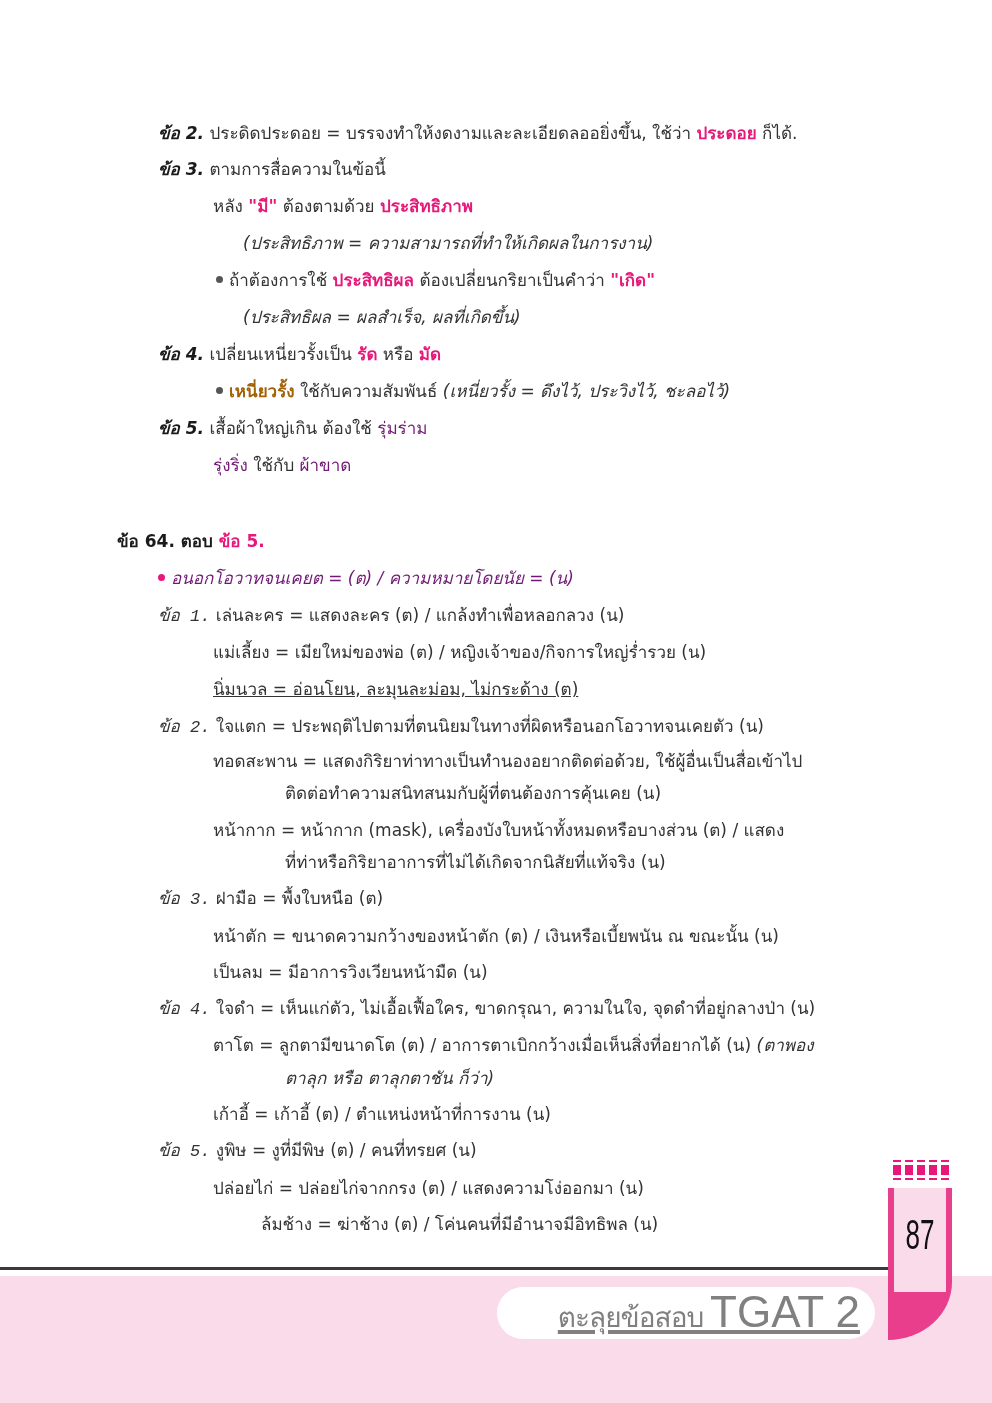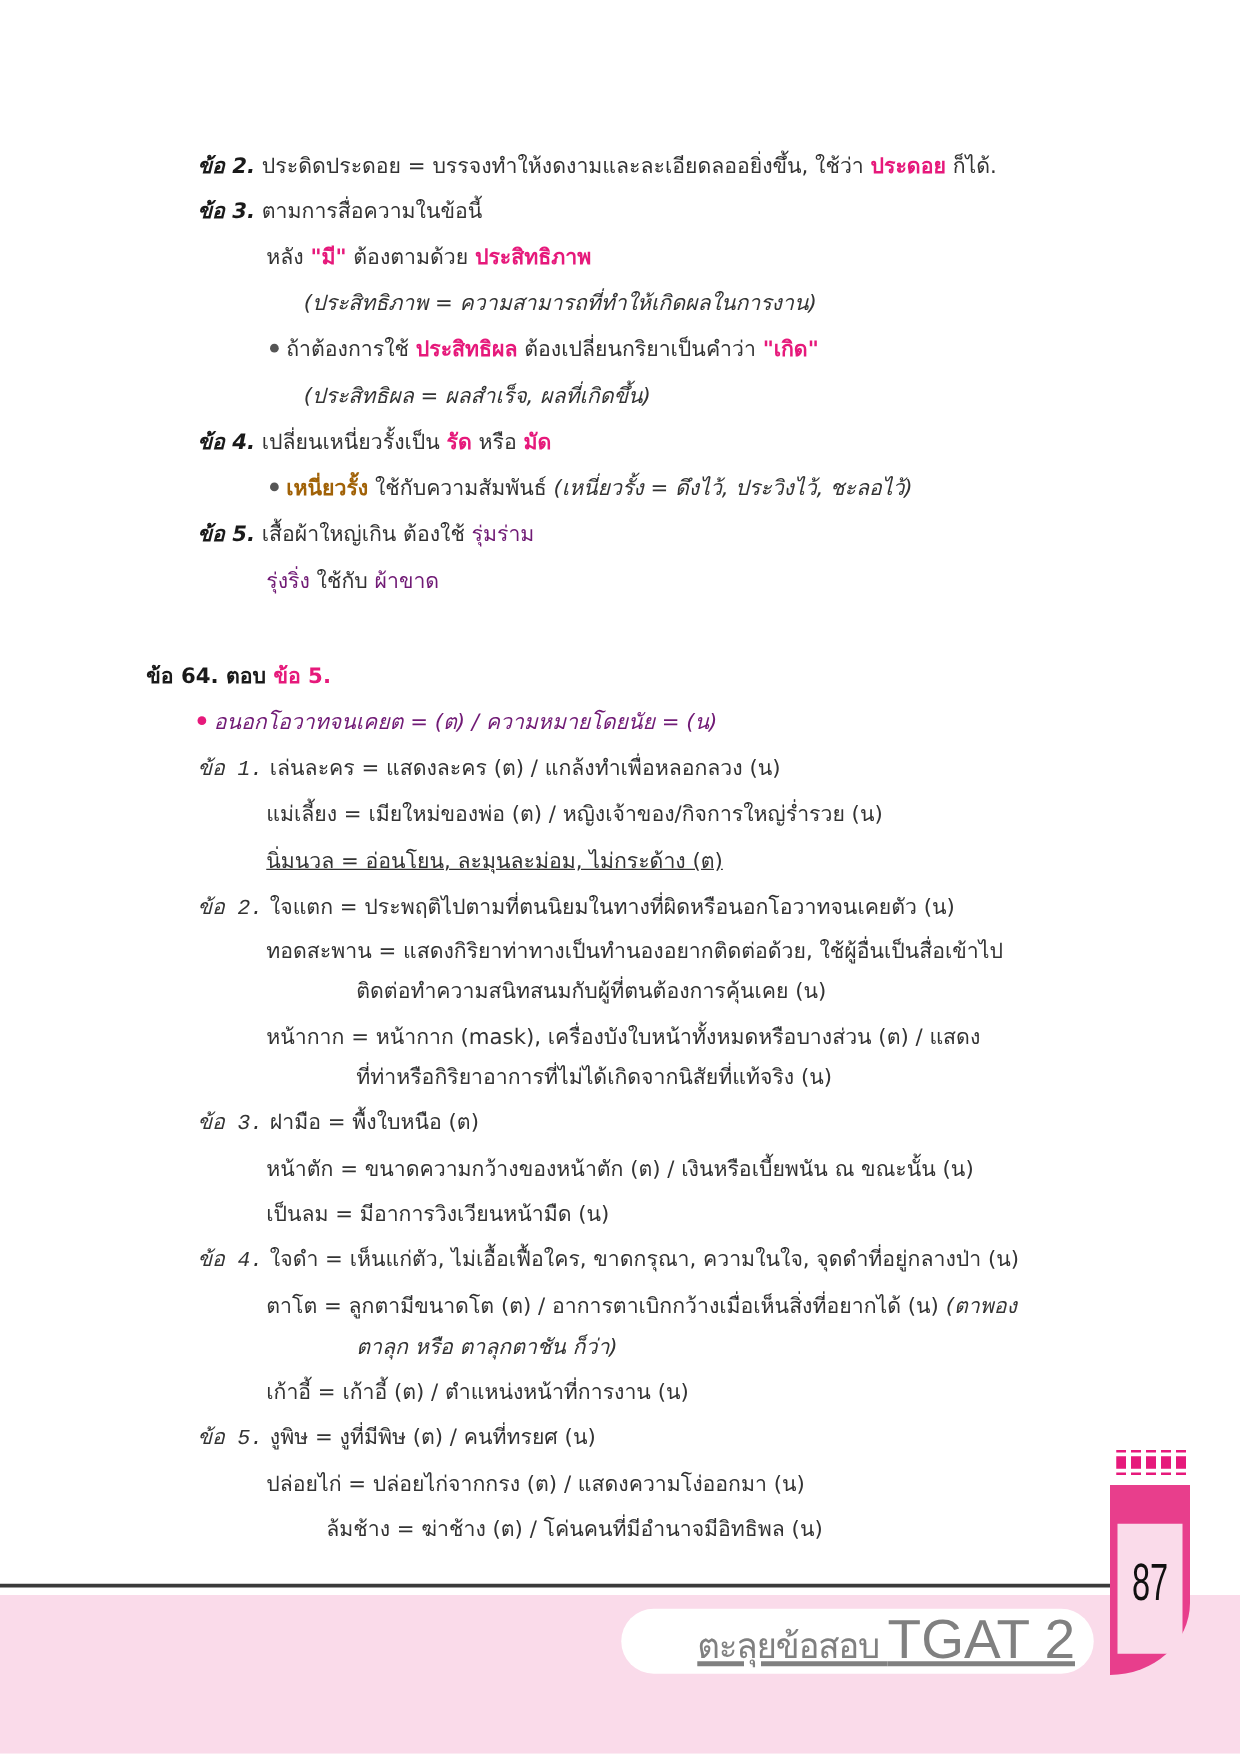--- a/index.html
+++ b/index.html
@@ -140,21 +140,20 @@
     background: #e83e8c;
     border-bottom-right-radius: 64px 58px;
   }
   .tab-inner {
     position: absolute;
     left: 6px;
     top: 0;
     width: 52px;
     height: 104px;
     background: #fadbea;
-    margin-top: 31px;
   }
   .tab-num {
     position: absolute;
     left: 0;
     top: 22px;
     width: 52px;
     text-align: center;
     font-size: 42px;
     line-height: 50px;
     color: #111;

